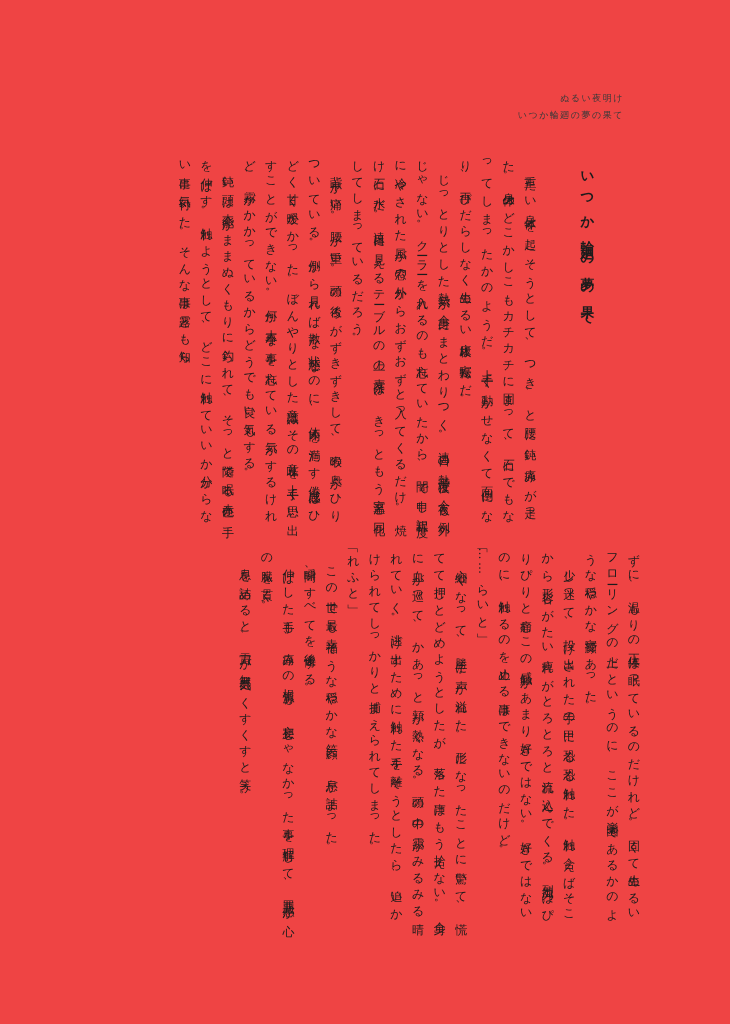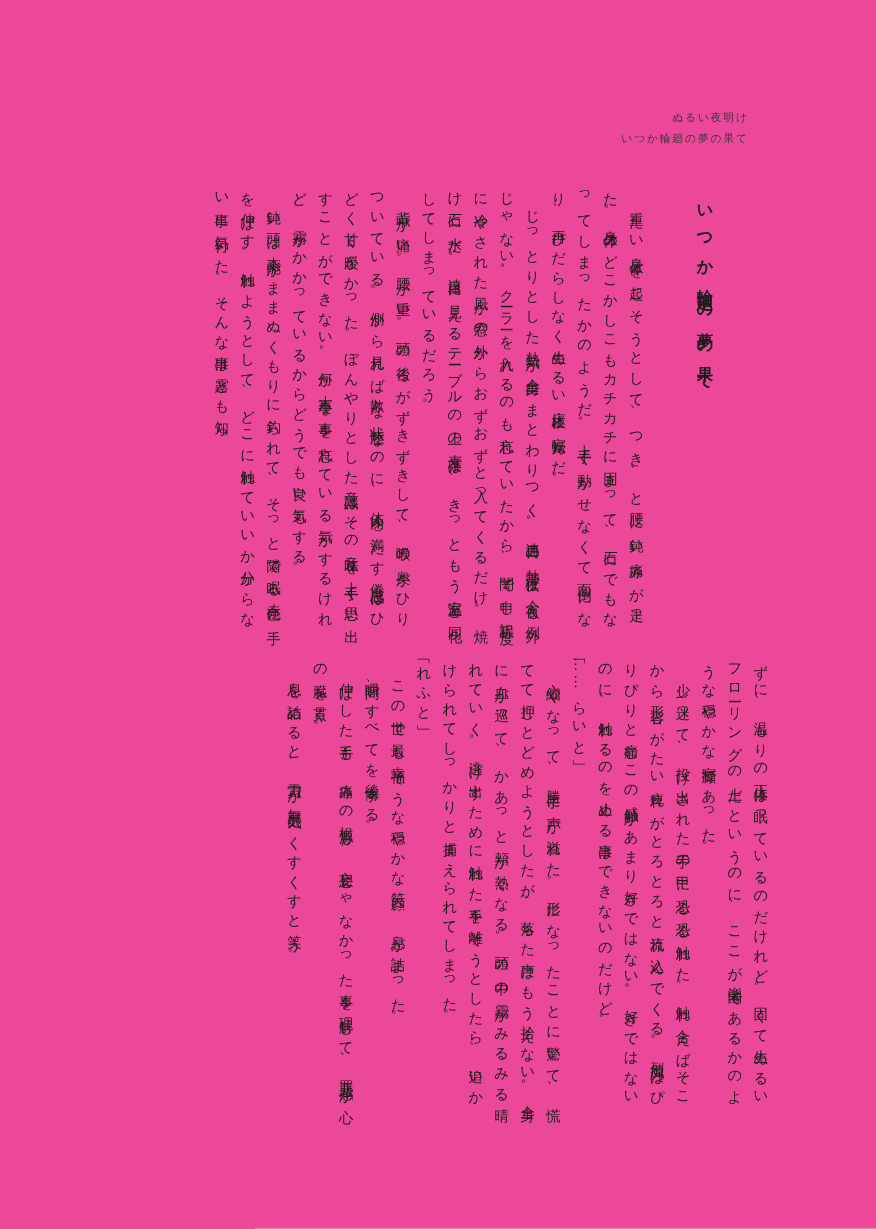--- a/index.html
+++ b/index.html
@@ -1,21 +1,21 @@
 <!DOCTYPE html>
 <html><head>
 <meta charset="utf-8">
 <style>
   html, body { margin: 0; padding: 0; background: #e9e9e7; }
   .page {
     position: relative;
     width: 730px;
     height: 1024px;
     margin: 0 auto;
-    background: #ec4899;
+    background: #ef4444;
     overflow: hidden;
     font-family: "Liberation Serif", "DejaVu Serif", serif;
     color: #1c1c1c;
   }
   
   .running-header {
     position: absolute;
     top: 90px;
     right: 106px;
     text-align: right;

